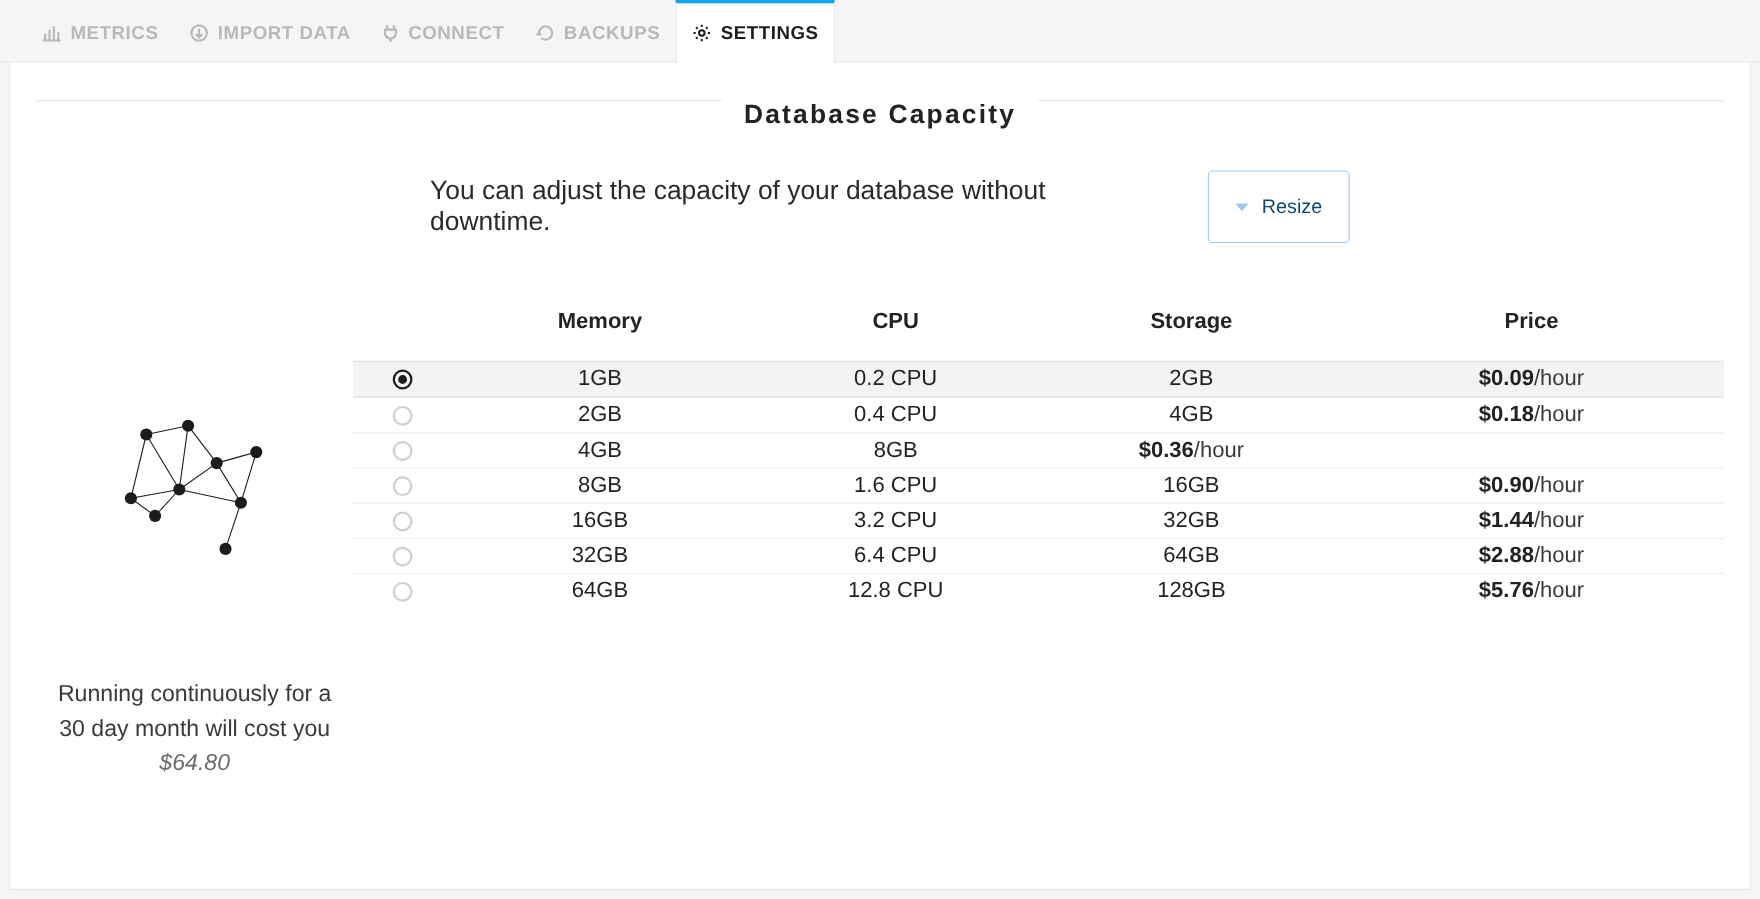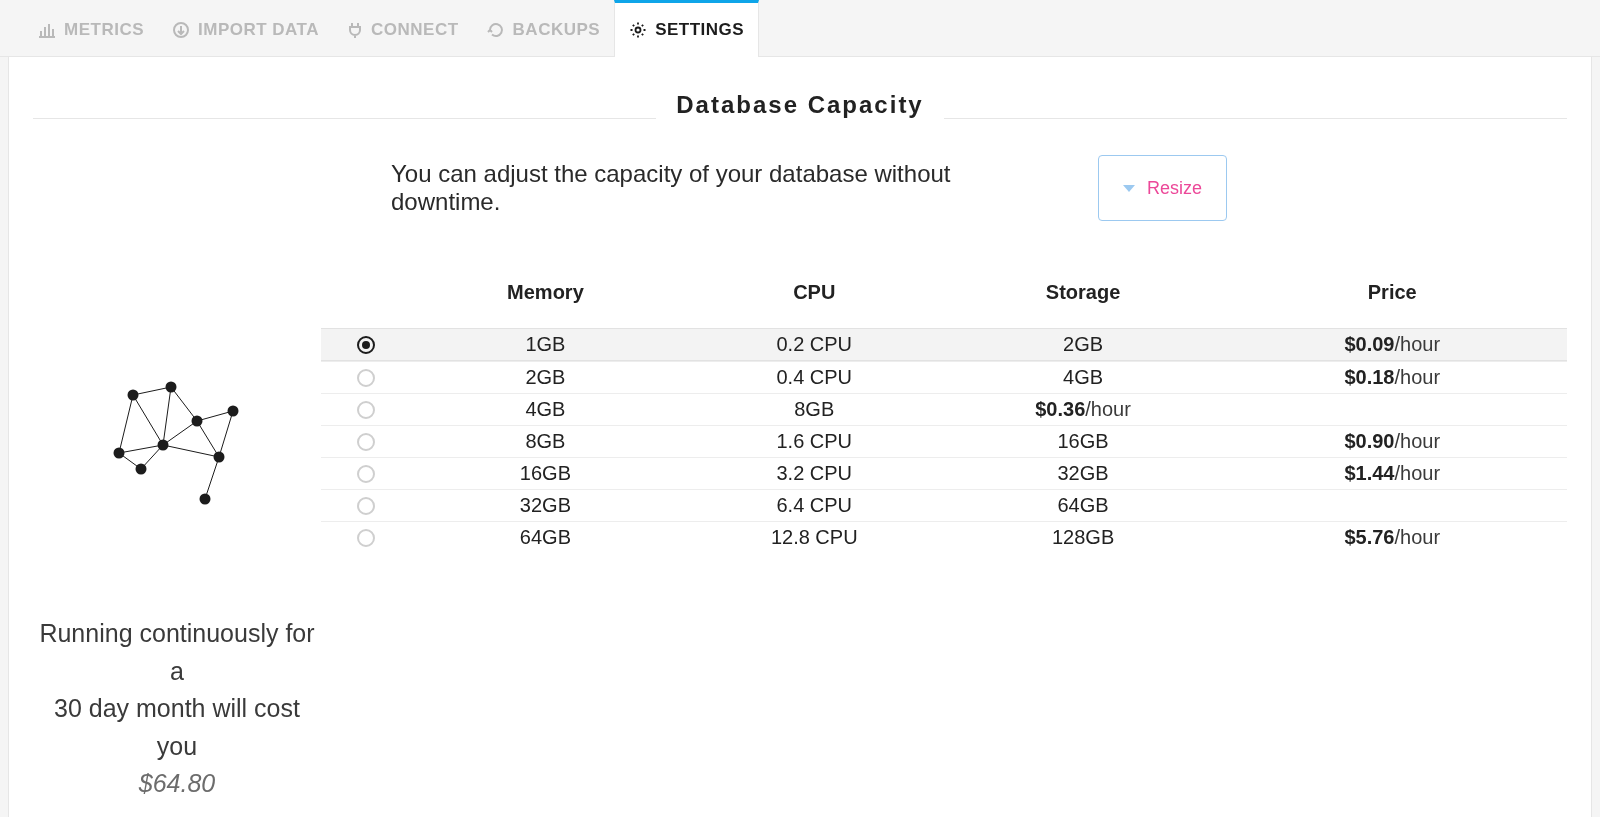--- a/index.html
+++ b/index.html
@@ -52,21 +52,21 @@
     border: 1px solid #e6e6e6;
     border-top: none;
     margin: 0 8px 8px 8px;
     min-height: 752px;
     padding: 34px 24px 40px 24px;
   }
 
   
   .section-heading {
     display:flex;
-    align-items:flex-end;
+    align-items:flex-start;
     gap: 20px;
     margin-bottom: 36px;
   }
   .section-heading .rule { flex:1; height:1px; background:#e6e6e6; }
   .section-heading h1 {
     margin:0;
     font-size:24px;
     font-weight:800;
     letter-spacing:2px;
   }
@@ -88,21 +88,21 @@
   }
   .description {
     font-size:24px;
     color:#2a2a2a;
   }
   .resize-btn {
     display:inline-flex;
     align-items:center;
     gap:12px;
     font-size:18px;
-    color:#ec4899;
+    color:#0c4a6e;
     background:#fff;
     border:1px solid #9cc9f0;
     border-radius:4px;
     padding:23px 24px;
     cursor:pointer;
     line-height:1;
   }
   .resize-btn .caret {
     display:inline-block;
     width:0; height:0;
@@ -123,21 +123,21 @@
     align-items:center;
     justify-content:flex-start;
     padding-top: 110px;
   }
   .graph {
     width: 160px;
     height: 140px;
   }
   .sidebar-caption {
     margin-top: 98px;
-    font-size:25px;
+    font-size:21px;
     color:#3a3a3a;
     text-align:center;
     line-height:1.5;
   }
   .sidebar-caption .cost {
     display:block;
     font-style:italic;
     color:#6c6c6c;
   }
 
@@ -344,20 +344,21 @@
         <div>32GB</div>
         <div class="price"><span class="amt">$1.44</span><span class="per">/hour</span></div>
       </div>
       <div class="trow">
         <div>
             <span class="radio"></span>
           </div>
         <div>32GB</div>
         <div>6.4 CPU</div>
         <div>64GB</div>
+        <div class="price"><span class="amt">$2.88</span><span class="per">/hour</span></div>
       </div>
       <div class="trow">
         <div>
             <span class="radio"></span>
           </div>
         <div>64GB</div>
         <div>12.8 CPU</div>
         <div>128GB</div>
         <div class="price"><span class="amt">$5.76</span><span class="per">/hour</span></div>
       </div>

